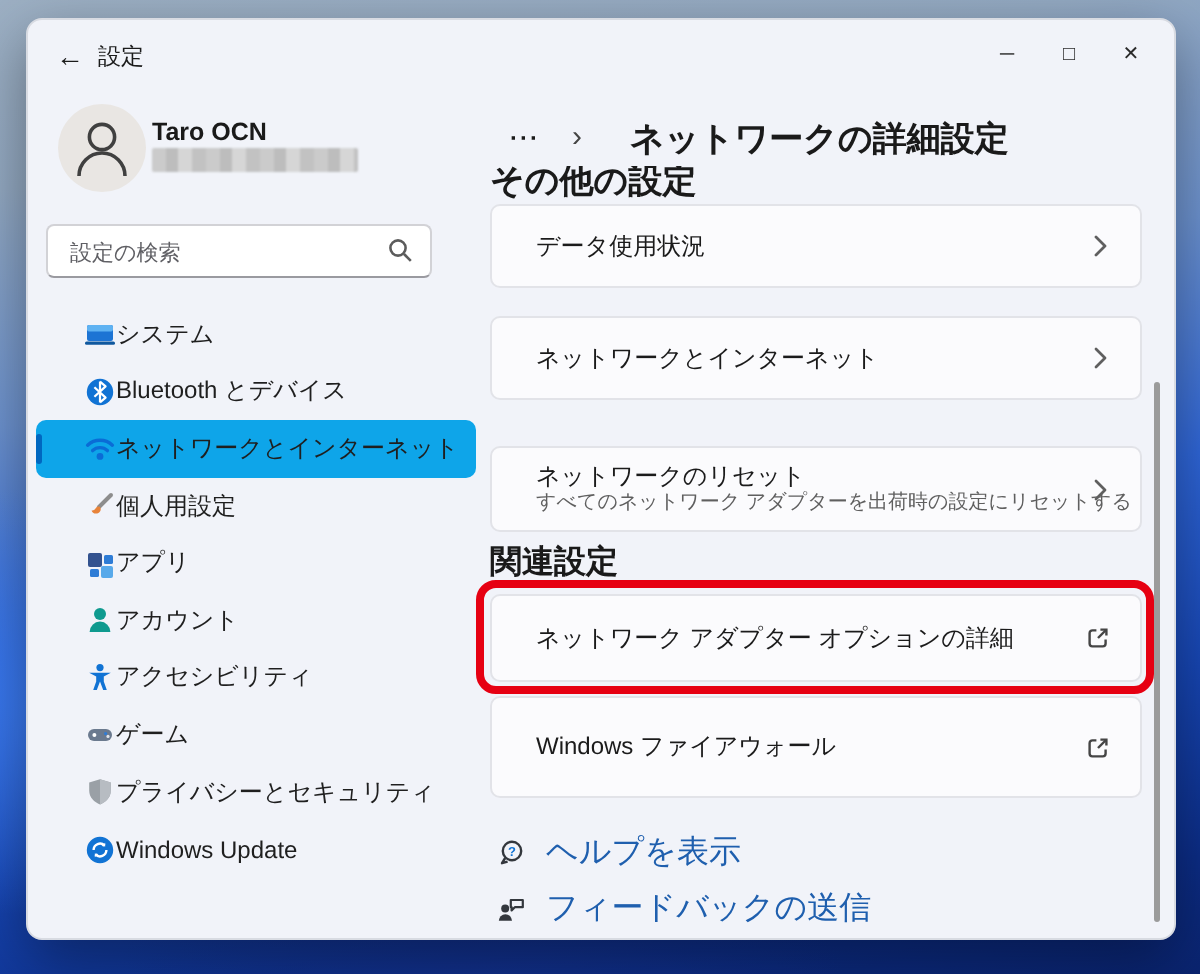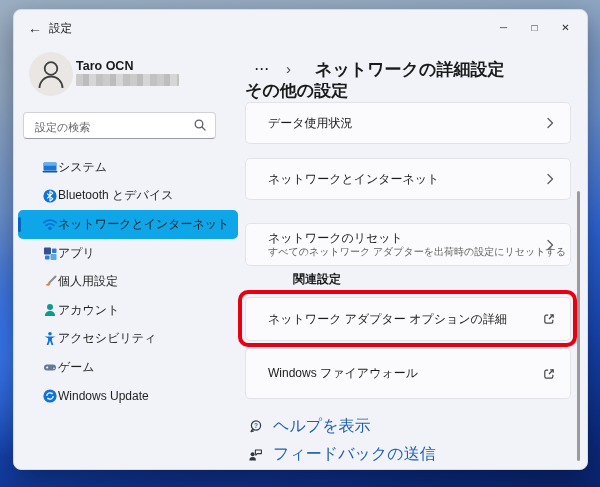--- a/index.html
+++ b/index.html
@@ -126,40 +126,40 @@
                 <path d="M1.8 6.6 a9 9 0 0 1 12.4 0" fill="none" stroke="#0a6cd6" stroke-width="1.7" stroke-linecap="round"></path>
                 <path d="M4.3 9.3 a5.4 5.4 0 0 1 7.4 0" fill="none" stroke="#0a6cd6" stroke-width="1.7" stroke-linecap="round"></path>
                 <circle cx="8" cy="12.2" r="1.7" fill="#0a6cd6"></circle>
               </svg>
           </span>
           <span class="nav-label">ネットワークとインターネット</span>
         </li>
         <li class="nav-item">
           <span class="nav-ic">
             <svg width="16" height="16" viewBox="0 0 16 16">
+                <path d="M13.5 2.5 L7.5 8.5" stroke="#8d8d8d" stroke-width="2" stroke-linecap="round"></path>
+                <path d="M7.8 8.2 C8.8 9.2 8.4 11 7 11.6 C5.6 12.2 4 11.4 3.8 10.2 C5 10.4 5.8 9.4 6.4 8.4 Z" fill="#e8833a"></path>
+              </svg>
+          </span>
+          <span class="nav-label">個人用設定</span>
+        </li>
+        <li class="nav-item">
+          <span class="nav-ic">
+            <svg width="16" height="16" viewBox="0 0 16 16">
                 <rect x="2" y="2.5" width="7" height="7" rx="1" fill="#33528f"></rect>
                 <rect x="10" y="3.5" width="4.5" height="4.5" rx="0.8" fill="#2e7cd6"></rect>
                 <rect x="3" y="10.5" width="4.5" height="4" rx="0.8" fill="#2e7cd6"></rect>
                 <rect x="8.5" y="9" width="6" height="6" rx="1" fill="#58a9ea"></rect>
               </svg>
           </span>
           <span class="nav-label">アプリ</span>
         </li>
         <li class="nav-item">
           <span class="nav-ic">
             <svg width="16" height="16" viewBox="0 0 16 16">
-                <path d="M13.5 2.5 L7.5 8.5" stroke="#8d8d8d" stroke-width="2" stroke-linecap="round"></path>
-                <path d="M7.8 8.2 C8.8 9.2 8.4 11 7 11.6 C5.6 12.2 4 11.4 3.8 10.2 C5 10.4 5.8 9.4 6.4 8.4 Z" fill="#e8833a"></path>
-              </svg>
-          </span>
-          <span class="nav-label">個人用設定</span>
-        </li>
-        <li class="nav-item">
-          <span class="nav-ic">
-            <svg width="16" height="16" viewBox="0 0 16 16">
                 <circle cx="8" cy="5" r="3" fill="#0f9a8f"></circle>
                 <path d="M2.8 14 a5.2 5.2 0 0 1 10.4 0 Z" fill="#0f9a8f"></path>
               </svg>
           </span>
           <span class="nav-label">アカウント</span>
         </li>
         <li class="nav-item">
           <span class="nav-ic">
             <svg width="16" height="16" viewBox="0 0 16 16">
                 <circle cx="8" cy="2.8" r="1.8" fill="#1173d4"></circle>
@@ -171,20 +171,29 @@
         <li class="nav-item">
           <span class="nav-ic">
             <svg width="16" height="16" viewBox="0 0 16 16">
                 <rect x="2" y="5.5" width="12" height="6" rx="3" fill="#6b7a8f"></rect>
                 <circle cx="5.2" cy="8.5" r="1" fill="#fff"></circle>
                 <circle cx="10.8" cy="7.8" r="0.8" fill="#2e7cd6"></circle>
                 <circle cx="12" cy="9.2" r="0.8" fill="#dfe5ec"></circle>
               </svg>
           </span>
           <span class="nav-label">ゲーム</span>
+        </li>
+        <li class="nav-item">
+          <span class="nav-ic">
+            <svg width="16" height="16" viewBox="0 0 16 16">
+                <path d="M8 1.6 L13.4 3.3 V7.2 C13.4 10.8 10.8 13 8 14.2 C5.2 13 2.6 10.8 2.6 7.2 V3.3 Z" fill="#9aa0a6"></path>
+                <path d="M8 1.6 L13.4 3.3 V7.2 C13.4 10.8 10.8 13 8 14.2 Z" fill="#b7bcc2"></path>
+              </svg>
+          </span>
+          <span class="nav-label">プライバシーとセキュリティ</span>
         </li>
         <li class="nav-item">
           <span class="nav-ic">
             <svg width="16" height="16" viewBox="0 0 16 16">
                 <circle cx="8" cy="8" r="6.6" fill="#1173d4"></circle>
                 <path d="M4.8 8 a3.2 3.2 0 0 1 5.5-2.2" fill="none" stroke="#fff" stroke-width="1.2"></path>
                 <path d="M10.6 4.4 L10.6 6.2 L8.8 6.0 Z" fill="#fff"></path>
                 <path d="M11.2 8 a3.2 3.2 0 0 1 -5.5 2.2" fill="none" stroke="#fff" stroke-width="1.2"></path>
                 <path d="M5.4 11.6 L5.4 9.8 L7.2 10.0 Z" fill="#fff"></path>
               </svg>
@@ -227,21 +236,21 @@
             <span style="display:block;font-weight:400;">ネットワークのリセット</span>
             <span class="card-sub" style="display:block;">すべてのネットワーク アダプターを出荷時の設定にリセットする</span>
           </span>
           <span class="card-right">
             <svg width="12" height="12" viewBox="0 0 12 12">
                 <path d="M4 1.5 L8.5 6 L4 10.5" fill="none" stroke="#5f5f5f" stroke-width="1.4" stroke-linecap="round" stroke-linejoin="round"></path>
               </svg>
           </span>
         </div>
 
-        <span class="sec-label" style="top:188px;font-size:12px;margin-left:48px;">関連設定</span>
+        <span class="sec-label" style="top:188px;font-size:16px;">関連設定</span>
 
         <div class="hl-wrap" style="top:214px;height:44px;">
           <div class="card">
             <span class="card-label">ネットワーク アダプター オプションの詳細</span>
             <span class="card-right">
               <svg width="14" height="14" viewBox="0 0 14 14">
                   <path d="M6.2 3.2 H4.2 A1.4 1.4 0 0 0 2.8 4.6 V9.8 A1.4 1.4 0 0 0 4.2 11.2 H9.4 A1.4 1.4 0 0 0 10.8 9.8 V7.8" fill="none" stroke="#454545" stroke-width="1.2"></path>
                   <path d="M8.2 2.8 H11.2 V5.8" fill="none" stroke="#454545" stroke-width="1.2"></path>
                   <path d="M11 3 L7 7" fill="none" stroke="#454545" stroke-width="1.2"></path>
                 </svg>

